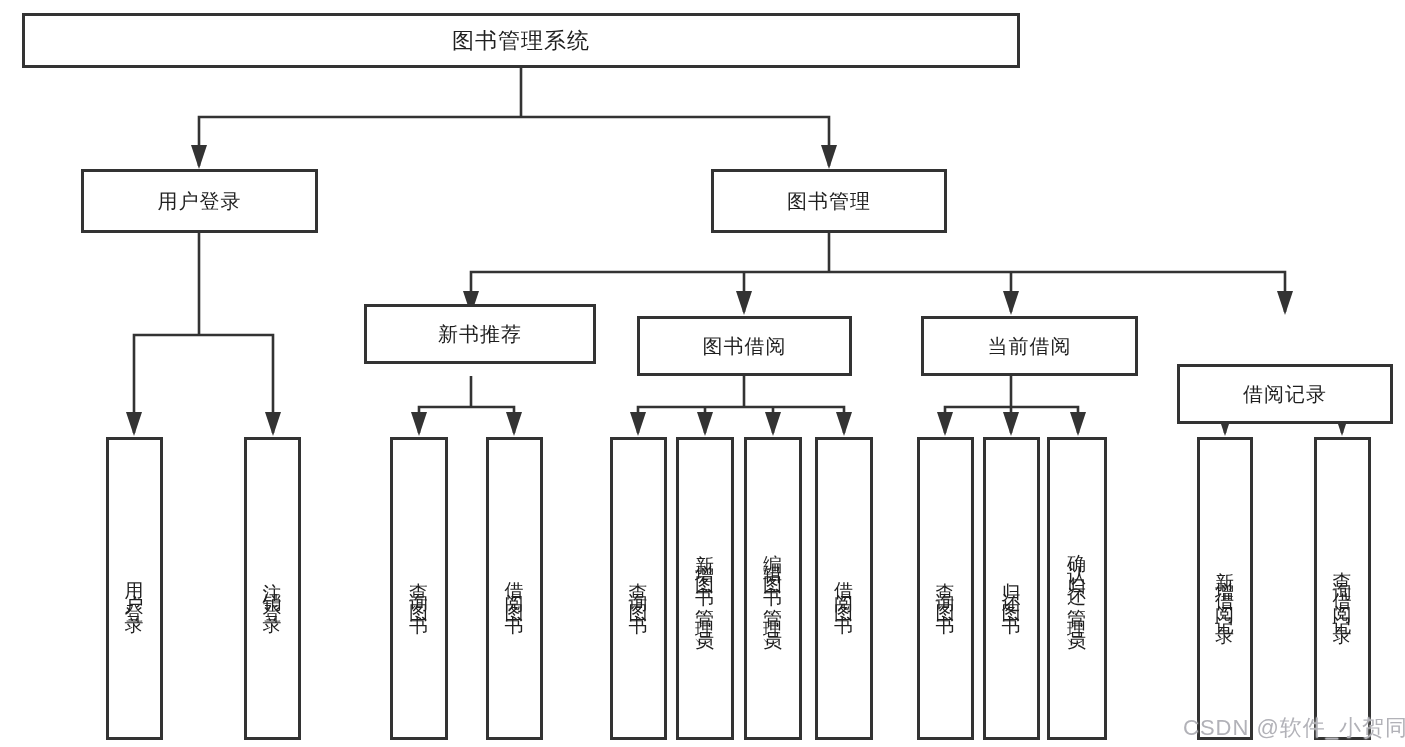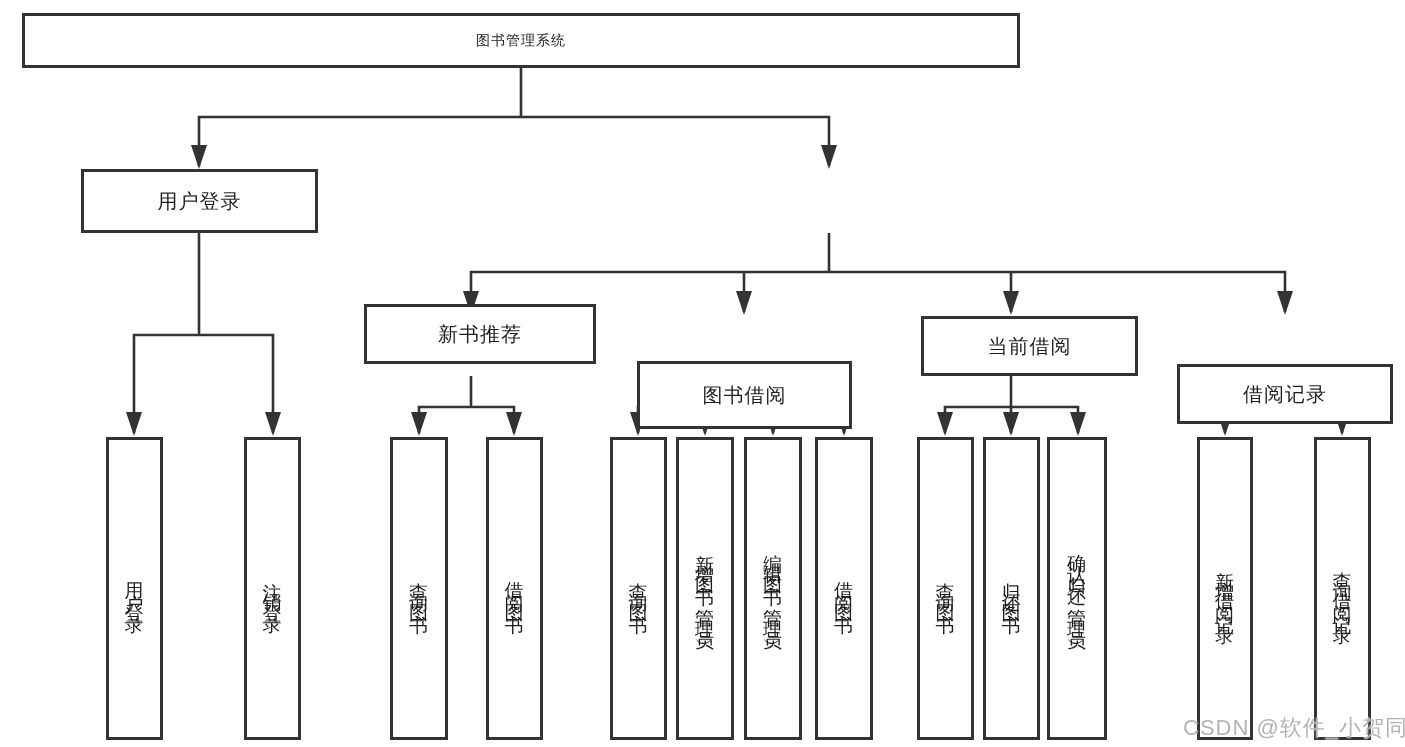--- a/index.html
+++ b/index.html
@@ -30,21 +30,21 @@
     box-sizing: border-box;
     border: 3px solid var(--line);
     background: #fff;
     display: flex;
     align-items: center;
     justify-content: center;
     color: var(--text);
     z-index: 2;
   }
   .hnode { font-size: 20px; letter-spacing: 1px; }
-  .root-node { font-size: 14px; }
+  .root-node { font-size: 22px; }
   .vnode span {
     writing-mode: vertical-rl;
     text-orientation: mixed;
     font-size: 19px;
     line-height: 1;
     letter-spacing: 11px;
     white-space: nowrap;
   }
   .watermark {
     position: absolute;
@@ -115,23 +115,24 @@
       <polygon points="1011,436 1003,412 1019,412"></polygon>
       <polygon points="1078,436 1070,412 1086,412"></polygon>
       <polygon points="1225,436 1217,412 1233,412"></polygon>
       <polygon points="1342,436 1334,412 1350,412"></polygon>
     </g>
   </svg>
 
   <div class="node hnode root-node" style="left:22px; top:13px; width:998px; height:55px;">图书管理系统</div>
 
   <div class="node hnode" style="left:81px; top:169px; width:237px; height:64px;">用户登录</div>
+  <div class="node hnode" style="left:711px; top:169px; width:236px; height:64px;">图书管理</div>
 
   <div class="node hnode" style="left:364px; top:304px; width:232px; height:60px;">新书推荐</div>
-  <div class="node hnode" style="left:637px; top:316px; width:215px; height:68px;margin-top:45px;">图书借阅</div>
+  <div class="node hnode" style="left:637px; top:316px; width:215px; height:60px;">图书借阅</div>
   <div class="node hnode" style="left:921px; top:316px; width:217px; height:60px;">当前借阅</div>
   <div class="node hnode" style="left:1177px; top:316px; width:216px; height:60px;margin-top:48px;">借阅记录</div>
 
   <div class="node vnode" style="left:106px; top:437px; width:57px; height:303px;">
     <span>用户登录</span>
   </div>
   <div class="node vnode" style="left:244px; top:437px; width:57px; height:303px;">
     <span>注销登录</span>
   </div>
 

